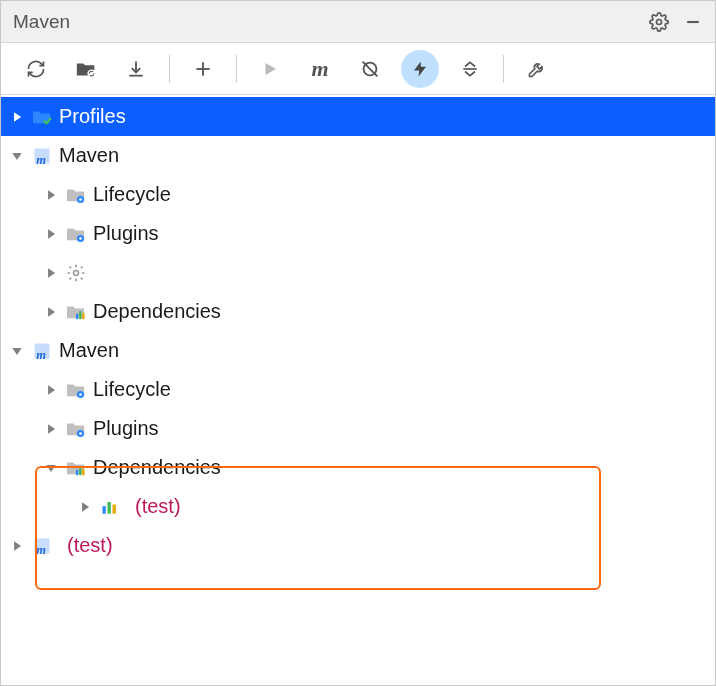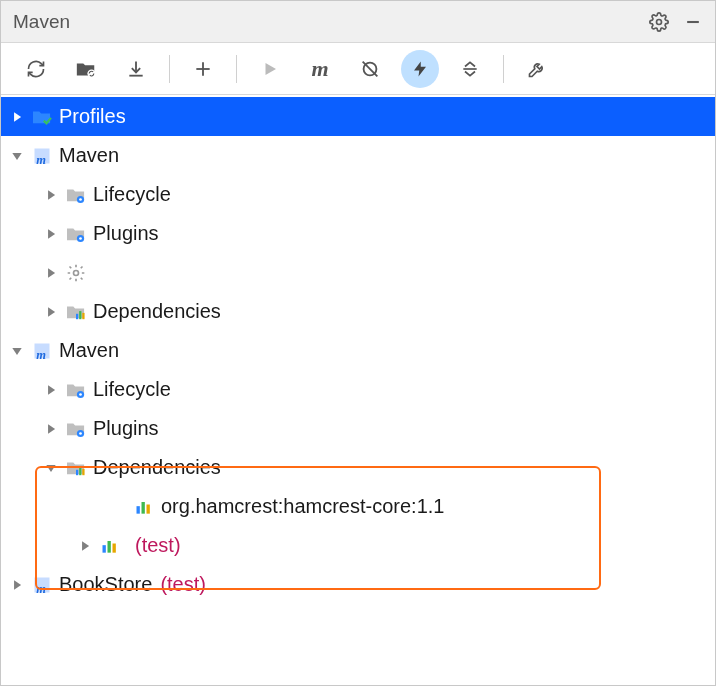--- a/index.html
+++ b/index.html
@@ -278,64 +278,51 @@
               <path d="M2 4h7l2 2h10v11H2z" fill="#bfbfbf"></path>
               <rect x="12" y="12" width="2.5" height="6" fill="#2c86ff"></rect>
               <rect x="15.5" y="9" width="2.5" height="9" fill="#3fb950"></rect>
               <rect x="19" y="11" width="2.5" height="7" fill="#e6a700"></rect>
             </svg>
         </span>
         <span class="label">Dependencies</span>
       </div>
 
 
-      <div class="row">
-        <span class="spacer" style="width:108px"></span>
-        <span class="chev"></span>
+
+      <div class="row">
+        <span class="spacer" style="width:74px"></span>
+        <span class="chev">
+          <svg width="14" height="14" viewBox="0 0 24 24">
+              <polygon points="7,4 19,12 7,20" fill="#808080"></polygon>
+            </svg>
+        </span>
         <span class="node-icon">
           <svg width="20" height="18" viewBox="0 0 24 20">
               <rect x="3" y="9" width="4" height="9" fill="#2c86ff"></rect>
               <rect x="9" y="4" width="4" height="14" fill="#3fb950"></rect>
               <rect x="15" y="7" width="4" height="11" fill="#e6a700"></rect>
             </svg>
         </span>
-        <span class="label">org.hamcrest:hamcrest-core:1.1</span>
-      </div>
-
-      <div class="row">
-        <span class="spacer" style="width:74px"></span>
-        <span class="chev">
-          <svg width="14" height="14" viewBox="0 0 24 24">
-              <polygon points="7,4 19,12 7,20" fill="#808080"></polygon>
-            </svg>
-        </span>
-        <span class="node-icon">
-          <svg width="20" height="18" viewBox="0 0 24 20">
-              <rect x="3" y="9" width="4" height="9" fill="#2c86ff"></rect>
-              <rect x="9" y="4" width="4" height="14" fill="#3fb950"></rect>
-              <rect x="15" y="7" width="4" height="11" fill="#e6a700"></rect>
-            </svg>
-        </span>
         <span class="label muted" style="margin-left:8px">(test)</span>
       </div>
 
       <div class="row">
         <span class="spacer" style="width:6px"></span>
         <span class="chev">
           <svg width="14" height="14" viewBox="0 0 24 24">
               <polygon points="7,4 19,12 7,20" fill="#808080"></polygon>
             </svg>
         </span>
         <span class="node-icon">
           <svg width="20" height="20" viewBox="0 0 24 24">
               <rect x="3" y="3" width="18" height="18" fill="#c7dcff"></rect>
               <text x="5" y="22" font-size="15" font-style="italic" font-weight="bold" font-family="Georgia" fill="#1f6adf">m</text>
             </svg>
         </span>
-        <span class="label">BookStore</span>
         <span class="label muted" style="margin-left:8px">(test)</span>
       </div>
 
     </div>
 
     <div class="highlight-box" style="left:34px; top:371px; width:566px; height:124px;"></div>
   </div>
 </div>
 
 </body></html>

